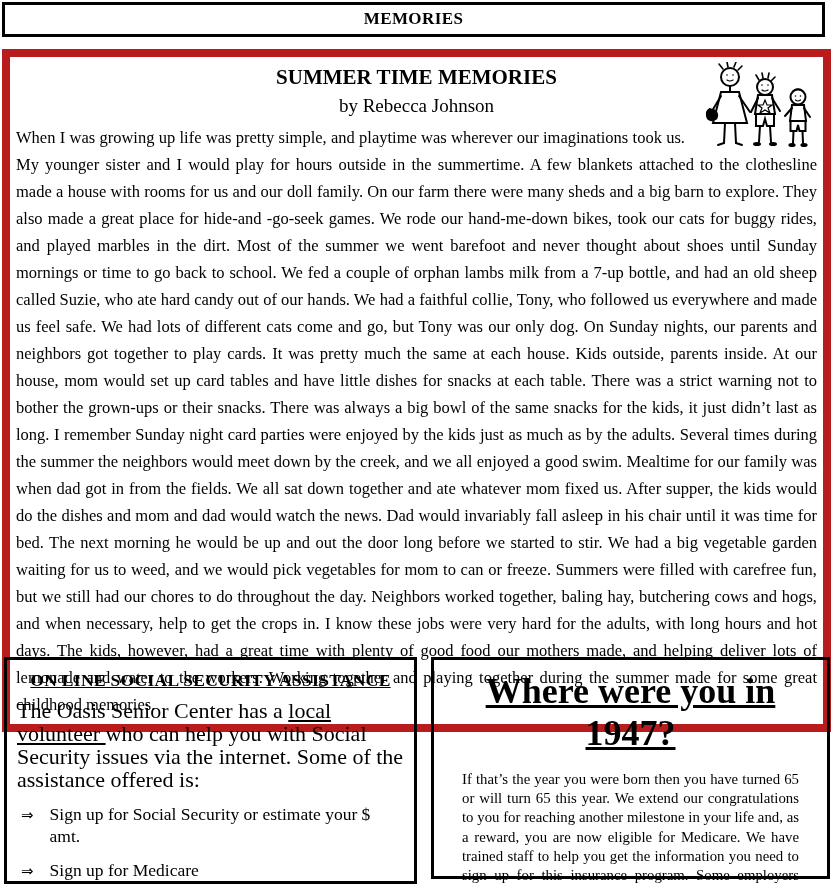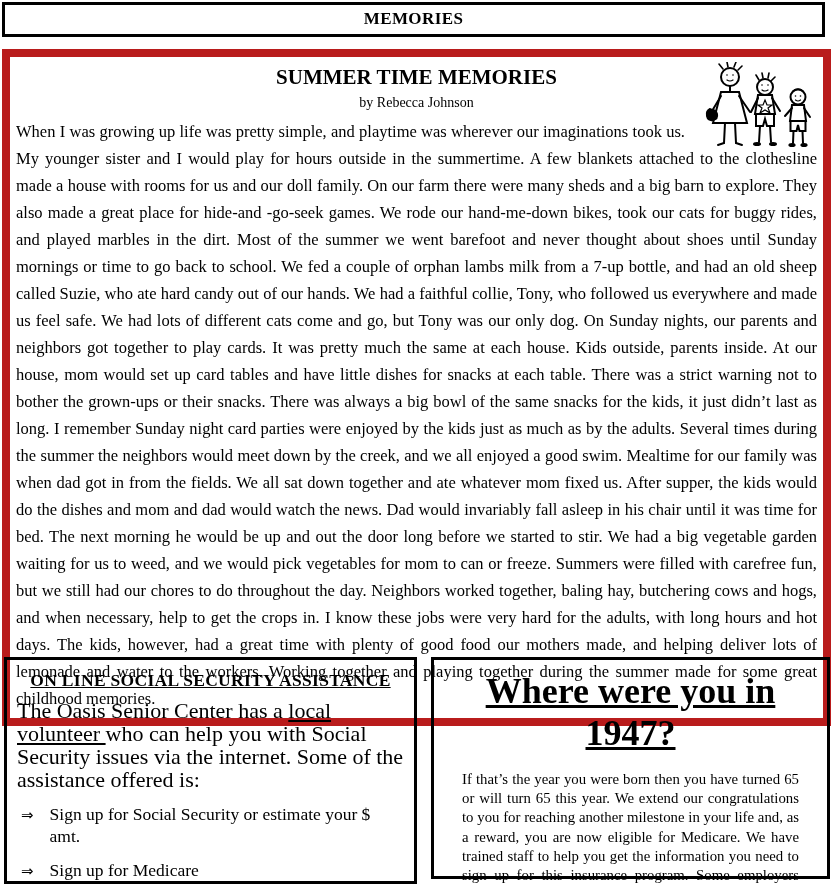--- a/index.html
+++ b/index.html
@@ -32,21 +32,21 @@
     box-sizing: border-box;
   }
   .article-title {
     text-align: center;
     font-size: 21px;
     font-weight: bold;
     margin: 8px 0 0 0;
   }
   .article-byline {
     text-align: center;
-    font-size: 14px;
+    font-size: 19px;
     margin: 5px 0 7px 0;
   }
   .article-body {
     font-size: 16.5px;
     line-height: 27px;
     text-align: justify;
     margin: 0;
   }
   .clipart-spacer { float: right; width: 132px; height: 22px; }
   .family-clipart {

